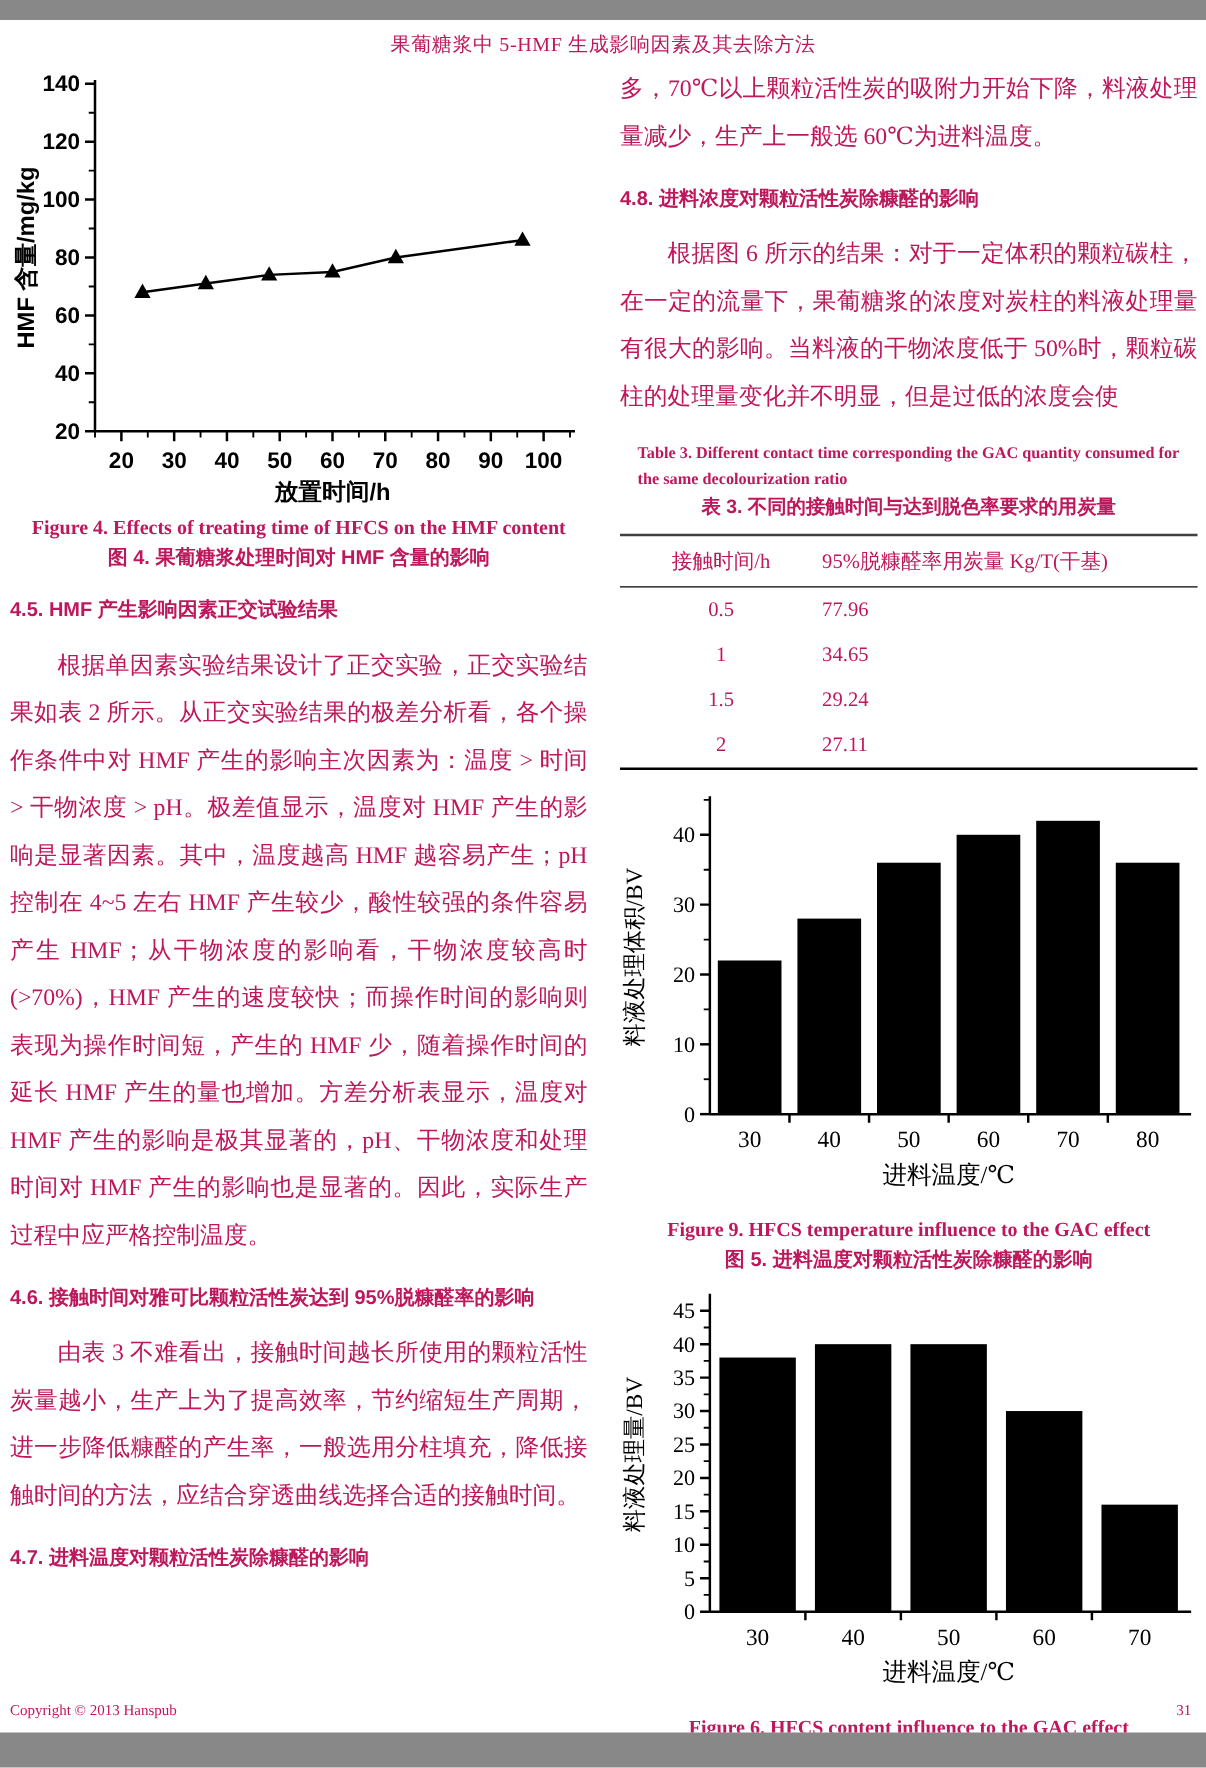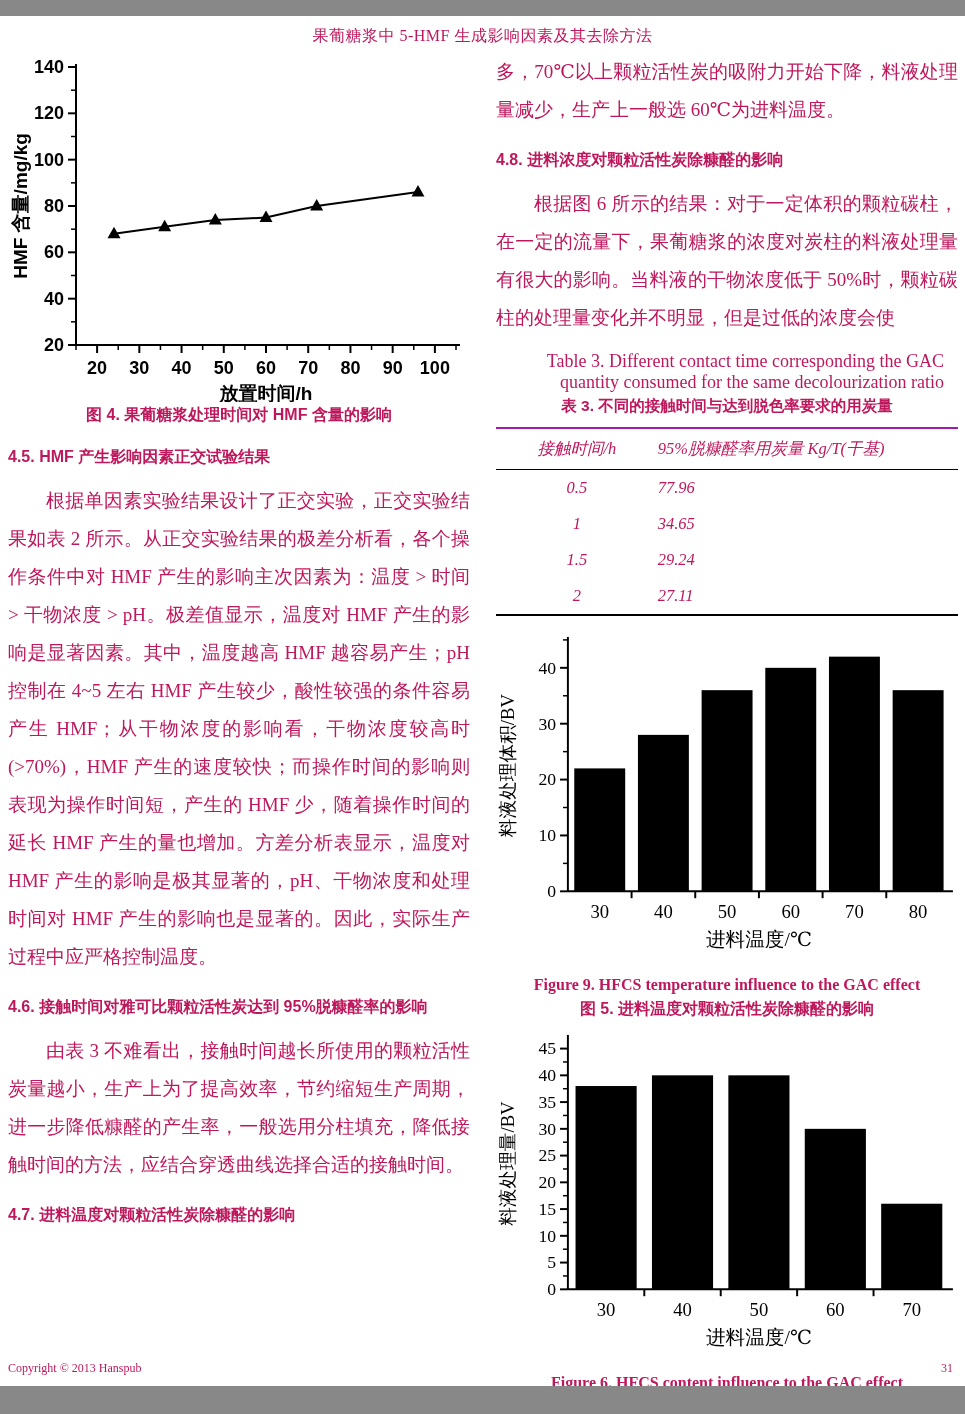--- a/index.html
+++ b/index.html
@@ -20,23 +20,23 @@
     font-size:16px;font-weight:700;line-height:30px;margin:16px 0 10px 0;
   }
   .h2.hang{padding-left:2.35em;text-indent:-2.35em;}
   .figcap-en{font-family:"Liberation Serif",serif;font-weight:700;font-size:16px;text-align:center;line-height:22px;margin-top:10px;}
   .figcap-cn{font-family:"Liberation Sans","DejaVu Sans",sans-serif;font-weight:700;font-size:16px;text-align:center;line-height:22px;margin-top:2px;}
   .chartbox{margin-top:4px;}
   .chartbox svg{display:block;}
   .chart-sans text{font-family:"Liberation Sans","DejaVu Sans",sans-serif;font-weight:700;fill:#000;}
   .chart-serif text{font-family:"Liberation Serif","DejaVu Serif",serif;fill:#000;}
   .tbl{margin-top:14px;}
-  .tbl-cap-en{font-weight:400;font-size:18px;line-height:21px;text-align:right;padding:0 14px;}
+  .tbl-cap-en{font-weight:700;font-size:13px;line-height:21px;text-align:left;padding:0 14px;}
   .tbl-cap-cn{font-family:"Liberation Sans","DejaVu Sans",sans-serif;font-weight:700;font-size:15.5px;line-height:22px;text-align:center;margin-top:2px;}
-  .tgrid{margin-top:10px;border-top:2px solid #a21caf;border-bottom:2px solid #000;font-size:16.5px;font-style:italic;}
+  .tgrid{margin-top:10px;border-top:2px solid #404040;border-bottom:2px solid #000;font-size:16.5px;}
   .thead{display:flex;border-bottom:1.5px solid #000;padding:9px 0;}
   .trow{display:flex;padding:8px 0;}
   .tc1{width:35%;text-align:center;}
   .tc2{width:65%;}
   .fig5box{margin-top:18px;}
   .fig6box{margin-top:12px;}
   .footer{
     position:absolute;left:8px;right:12px;bottom:10px;
     display:flex;justify-content:space-between;font-size:12px;
   }
@@ -116,20 +116,21 @@
             <g>
               <polyline points="106,176.8 156.66666666666669,169.85000000000002 207.33333333333331,162.89999999999998 258,160.58333333333334 308.66666666666663,149 410,135.1" fill="none" stroke="#000" stroke-width="2"></polyline>
               <path d="M 106 169.8 L 112.5 181.3 L 99.5 181.3 Z" fill="#000"></path>
               <path d="M 156.66666666666669 162.85000000000002 L 163.16666666666669 174.35000000000002 L 150.16666666666669 174.35000000000002 Z" fill="#000"></path>
               <path d="M 207.33333333333331 155.89999999999998 L 213.83333333333331 167.39999999999998 L 200.83333333333331 167.39999999999998 Z" fill="#000"></path>
               <path d="M 258 153.58333333333334 L 264.5 165.08333333333334 L 251.5 165.08333333333334 Z" fill="#000"></path>
               <path d="M 308.66666666666663 142 L 315.16666666666663 153.5 L 302.16666666666663 153.5 Z" fill="#000"></path>
               <path d="M 410 128.1 L 416.5 139.6 L 403.5 139.6 Z" fill="#000"></path>
             </g>
           </svg>
+        <div class="figcap-en">Figure 4. Effects of treating time of HFCS on the HMF content</div>
         <div class="figcap-cn">图 4. 果葡糖浆处理时间对 HMF 含量的影响</div>
       </div>
 
       <div class="h2">4.5. HMF 产生影响因素正交试验结果</div>
       <p class="para">根据单因素实验结果设计了正交实验，正交实验结果如表 2 所示。从正交实验结果的极差分析看，各个操作条件中对 HMF 产生的影响主次因素为：温度 &gt; 时间 &gt; 干物浓度 &gt; pH。极差值显示，温度对 HMF 产生的影响是显著因素。其中，温度越高 HMF 越容易产生；pH 控制在 4~5 左右 HMF 产生较少，酸性较强的条件容易产生 HMF；从干物浓度的影响看，干物浓度较高时(&gt;70%)，HMF 产生的速度较快；而操作时间的影响则表现为操作时间短，产生的 HMF 少，随着操作时间的延长 HMF 产生的量也增加。方差分析表显示，温度对 HMF 产生的影响是极其显著的，pH、干物浓度和处理时间对 HMF 产生的影响也是显著的。因此，实际生产过程中应严格控制温度。</p>
 
       <div class="h2 hang">4.6. 接触时间对雅可比颗粒活性炭达到 95%脱糠醛率的影响</div>
       <p class="para">由表 3 不难看出，接触时间越长所使用的颗粒活性炭量越小，生产上为了提高效率，节约缩短生产周期，进一步降低糠醛的产生率，一般选用分柱填充，降低接触时间的方法，应结合穿透曲线选择合适的接触时间。</p>
 
       <div class="h2">4.7. 进料温度对颗粒活性炭除糠醛的影响</div>

